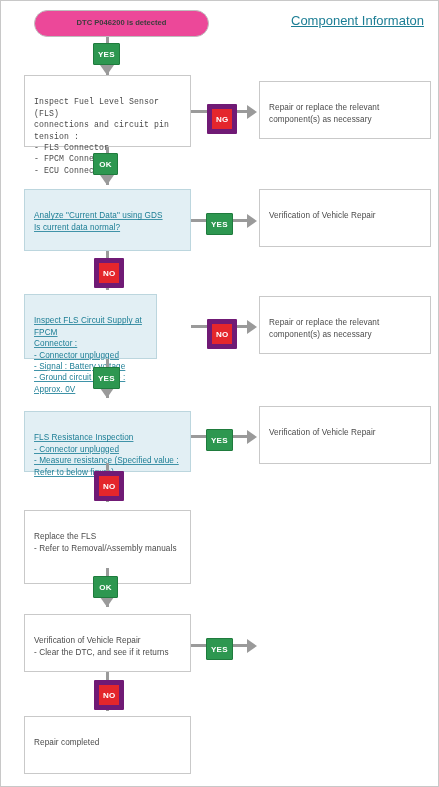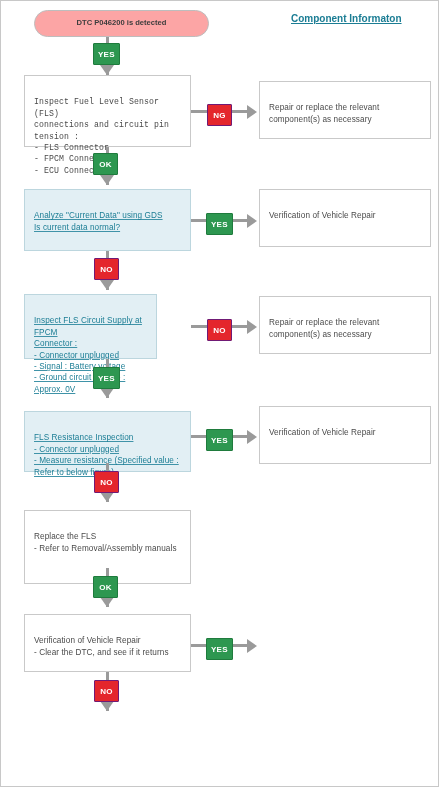--- a/index.html
+++ b/index.html
@@ -40,41 +40,41 @@
     text-decoration-color:#3f93a8;
   }
   .node .txt{display:block;}
 
   
   .terminator{
     position:absolute;
     box-sizing:border-box;
     border:1px solid #bdbdbd;
     border-radius:14px;
-    background:#fca5a5;
+    background:#ec4899;
     color:#3d3d3d;
     font-size:7.6px;
     line-height:10.4px;
     font-weight:bold;
     text-align:center;
     display:flex;
     flex-direction:column;
     align-items:center;
     justify-content:center;
     white-space:pre-line;
   }
 
   
   .toplink{
     position:absolute;
-    font-size:10px;
+    font-size:13px;
     color:#1b7d94;
     text-decoration:underline;
     text-decoration-color:#1b7d94;
-    font-weight:bold;
+    font-weight:normal;
     cursor:pointer;
   }
 
   
   .vline{
     position:absolute;
     width:3px;
     background:#9a9a9a;
   }
   .hline{
@@ -107,21 +107,21 @@
     display:flex;
     align-items:center;
     justify-content:center;
     font-size:8px;
     font-weight:bold;
     color:#ffffff;
     letter-spacing:0.03em;
     border-radius:1px;
   }
   .badge.green{background:#2d9750;border:1px solid #1f7b3d;}
-  .badge.red{background:#e4262c;border:1px solid #701a75;}
+  .badge.red{background:#e4262c;border:5px solid #701a75;}
 </style>
 </head>
 <body>
 
 <div id="canvas">
 
   <div class="toplink" style="left:290px;top:12px;">Component Informaton</div>
 
   <div class="terminator" style="left:33px;top:9px;width:175px;height:27px;">
     <span>DTC P046200 is detected</span>
@@ -225,14 +225,17 @@
 
   <div class="hline" style="left:190px;top:643px;width:58px;"></div>
   <div class="arrow-right" style="left:246px;top:638px;"></div>
   <div class="badge green" style="left:205px;top:637px;">YES</div>
 
 
   <div class="vline" style="left:105px;top:671px;height:39px;"></div>
   <div class="arrow-down" style="left:99px;top:700px;"></div>
   <div class="badge red" style="left:93px;top:679px;">NO</div>
 
+  <div class="node" style="left:23px;top:715px;width:167px;height:58px;">
+    <span class="txt">Repair completed</span>
+  </div>
 
 </div>
 
 </body></html>

